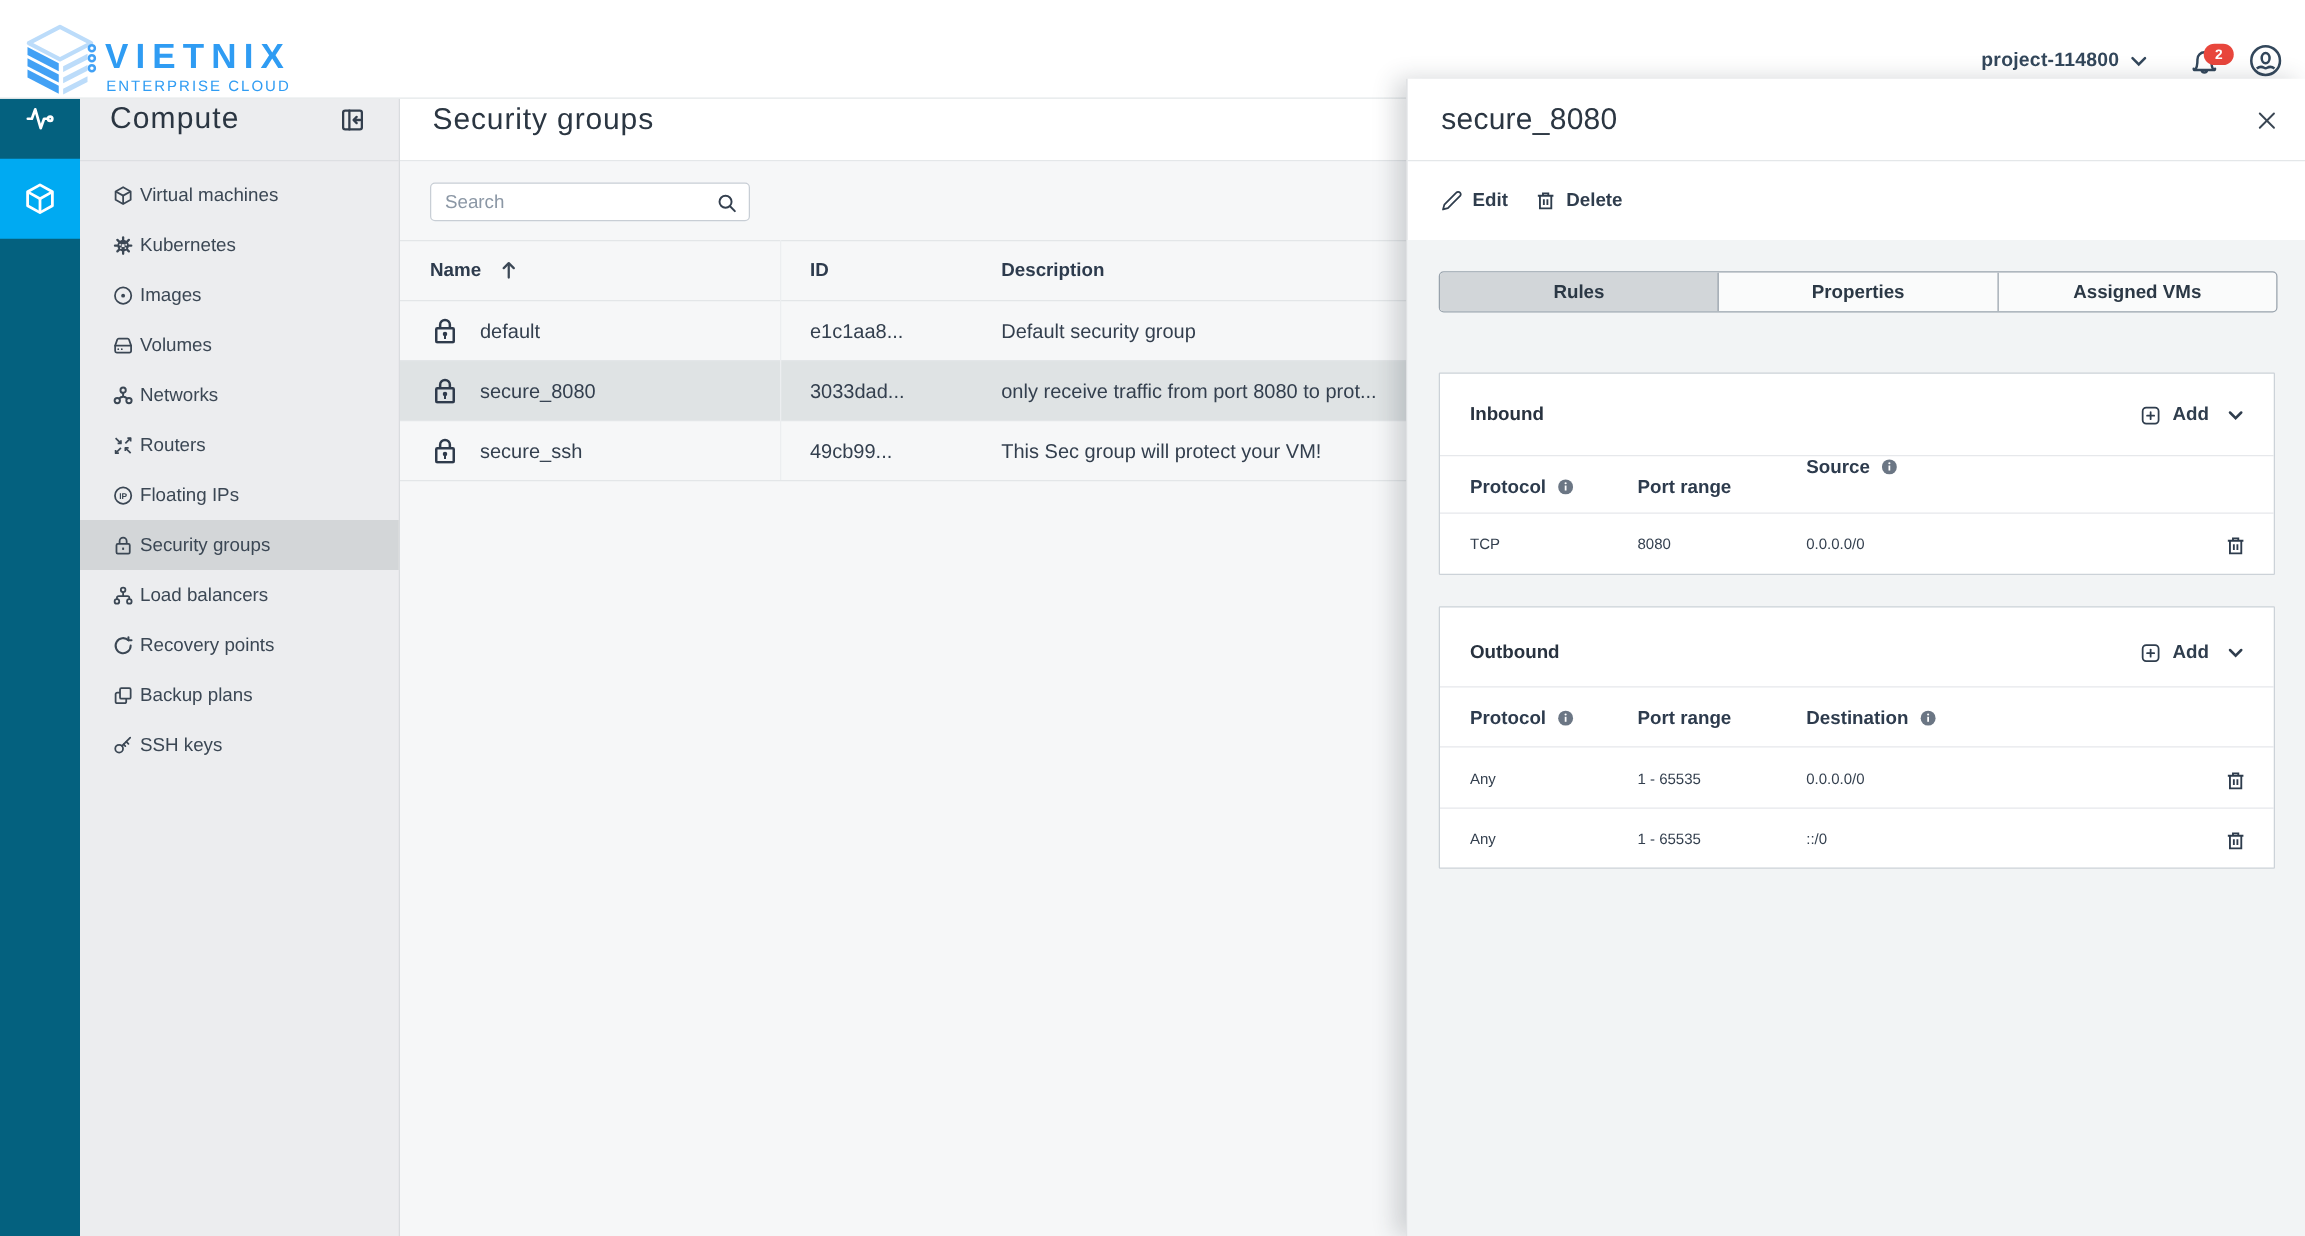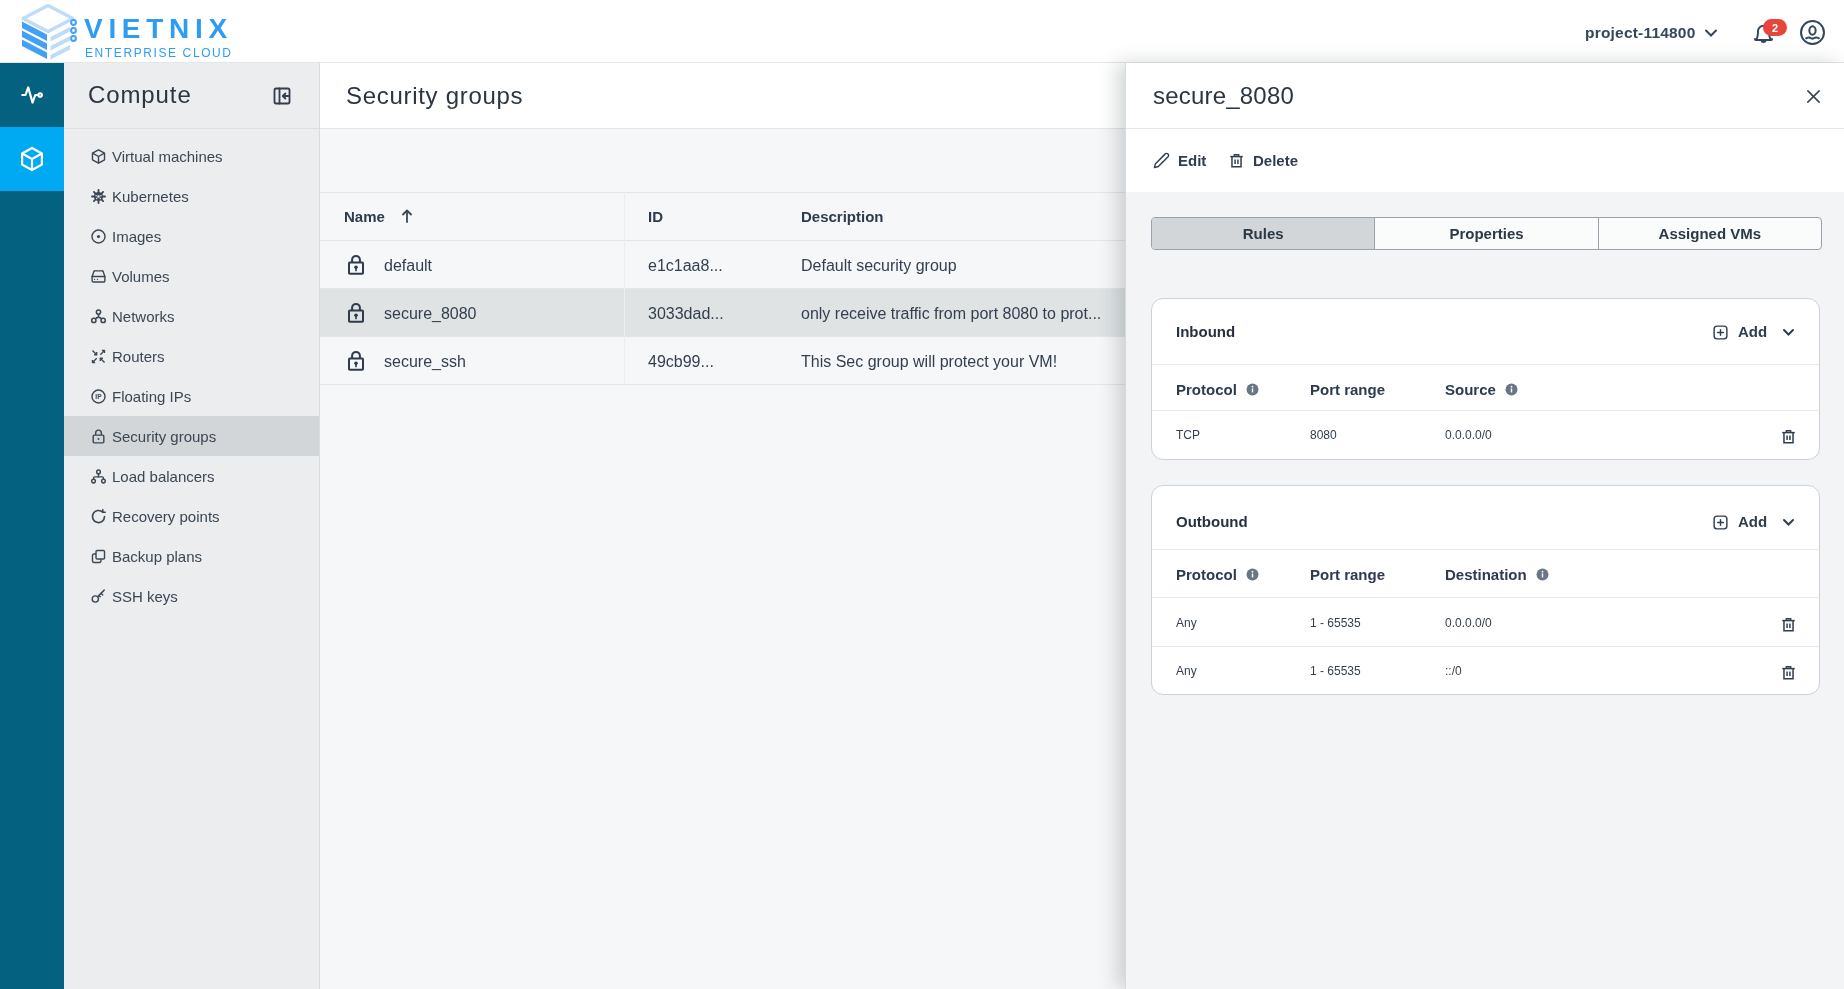--- a/index.html
+++ b/index.html
@@ -1,21 +1,21 @@
 <!DOCTYPE html>
 <html><head>
 <meta charset="utf-8">
 <style>
   * { margin:0; padding:0; box-sizing:border-box; }
   html,body { width:1844px; height:989px; overflow:hidden; background:#fff;
     font-family:"Liberation Sans", sans-serif; }
   .abs { position:absolute; }
   svg { display:block; }
   
-  #topbar { position:absolute; left:0; top:0; width:1844px; height:63px; background:#fff;
+  #topbar { position:absolute; left:0; top:16px; width:1844px; height:63px; background:#fff;
     border-bottom:1px solid #e4e7e9; z-index:30; }
   #projname { position:absolute; left:1585px; top:24px; font-size:15.5px; font-weight:700; color:#33475b; letter-spacing:0.2px;}
   
   #rail { position:absolute; left:0; top:63px; width:64px; height:926px; background:#04617f; z-index:20; }
   #rail .tile { width:64px; height:64px; display:flex; align-items:center; justify-content:center; }
   #rail .tile.active { background:#00aaf2; }
   
   #sidenav { position:absolute; left:64px; top:63px; width:256px; height:926px; background:#ecedef;
     border-right:1px solid #d9dcdf; z-index:10; }
   #sidenav .head { height:66px; border-bottom:1px solid #dddfe2; position:relative; }
@@ -45,21 +45,21 @@
   #drawer .actions { position:absolute; left:0; top:65px; width:719px; height:64px; }
   .actbtn { position:absolute; top:24px; display:flex; align-items:center; font-size:15px; font-weight:600; color:#2f3d4d; }
   .actbtn svg { margin-right:8px; }
   #dgray { position:absolute; left:0; top:129px; width:804px; height:797px; background:#f2f4f5; }
   #tabs { position:absolute; left:25px; top:25px; width:671px; height:33px; display:flex;
     border:1px solid #98a2ac; border-radius:4px; overflow:hidden; background:#fafbfb; }
   #tabs .tab { flex:1; display:flex; align-items:center; justify-content:center; font-size:15px;
     font-weight:600; color:#2b3845; border-right:1px solid #98a2ac; }
   #tabs .tab:last-child { border-right:none; }
   #tabs .tab.on { background:#d2d6d9; }
-  .card { position:absolute; left:25px; width:669px; background:#fff; border:1px solid #ccd2d8; border-radius:12px; }
+  .card { position:absolute; left:25px; width:669px; background:#fff; border:1px solid #ccd2d8; border-radius:1px; }
   .card .ch { position:absolute; left:24px; font-size:15px; font-weight:700; color:#28323f; }
   .addlbl { font-size:15px; font-weight:600; color:#2f3d4d; }
     .cdiv { position:absolute; left:0; width:667px; height:1px; background:#e6e8eb; }
   .colh { position:absolute; font-size:15px; font-weight:700; color:#2d3b4d; display:flex; align-items:center; }
   .colh svg { margin-left:9px; }
   .cell { position:absolute; font-size:12px; color:#333f4e; }
   .trash { position:absolute; left:628px; }
 </style>
 </head>
 <body>
@@ -212,20 +212,27 @@
           <path d="M15.5 7.5 18 10"></path>
           <path d="M12.5 10.5 14.5 12.5"></path>
         </svg>SSH keys</div>
   </div>
 </div>
 
 <div id="main">
   <div class="head">
       <div class="t">Security groups</div>
     </div>
+  <div id="search">
+    <div class="ph">Search</div>
+    <svg width="17" height="17" viewBox="0 0 24 24" fill="none" stroke="#333f4e" stroke-width="2.2" stroke-linecap="round">
+        <circle cx="10.5" cy="10.5" r="6.8"></circle>
+        <path d="M15.6 15.6 21 21"></path>
+      </svg>
+  </div>
   <div class="hdiv" style="top:129px"></div>
 
   <div class="th" style="left:24px;top:145px;">Name</div>
   <svg class="abs" style="left:80px;top:145px" width="14" height="16" viewBox="0 0 14 16" fill="none" stroke="#3c4856" stroke-width="1.8" stroke-linecap="round" stroke-linejoin="round">
       <path d="M7 14V3"></path>
       <path d="M3 6.5 7 2.5l4 4"></path>
     </svg>
   <div class="th" style="left:328px;top:145px;">ID</div>
   <div class="th" style="left:481px;top:145px;">Description</div>
   <div class="hdiv" style="top:177px"></div>
@@ -306,21 +313,21 @@
       <svg class="abs" style="left:630px;top:29px" width="13" height="9" viewBox="0 0 13 9" fill="none" stroke="#2f3d4d" stroke-width="2" stroke-linecap="round">
           <path d="M2 2 6.5 6.5 11 2"></path>
         </svg>
       <div class="cdiv" style="top:65px"></div>
       <div class="colh" style="left:24px;top:82px;">Protocol <svg width="13" height="13" viewBox="0 0 24 24" fill="#6b7684">
             <circle cx="12" cy="12" r="11"></circle>
             <rect x="10.7" y="10" width="2.6" height="7.4" fill="#fff"></rect>
             <circle cx="12" cy="6.7" r="1.6" fill="#fff"></circle>
           </svg></div>
       <div class="colh" style="left:158px;top:82px;">Port range</div>
-      <div class="colh" style="left:293px;top:82px;align-items:center;">Source <svg width="13" height="13" viewBox="0 0 24 24" fill="#6b7684">
+      <div class="colh" style="left:293px;top:66px;align-items:center;">Source <svg width="13" height="13" viewBox="0 0 24 24" fill="#6b7684">
             <circle cx="12" cy="12" r="11"></circle>
             <rect x="10.7" y="10" width="2.6" height="7.4" fill="#fff"></rect>
             <circle cx="12" cy="6.7" r="1.6" fill="#fff"></circle>
           </svg></div>
       <div class="cdiv" style="top:111px"></div>
       <div class="cell" style="left:24px;top:129px;">TCP</div>
       <div class="cell" style="left:158px;top:129px;">8080</div>
       <div class="cell" style="left:293px;top:129px;">0.0.0.0/0</div>
       <svg class="trash" style="top:129px" width="17" height="17" viewBox="0 0 24 24" fill="none" stroke="#2e3c4d" stroke-width="2.1">
           <path d="M3.2 6.5h17.6"></path>

